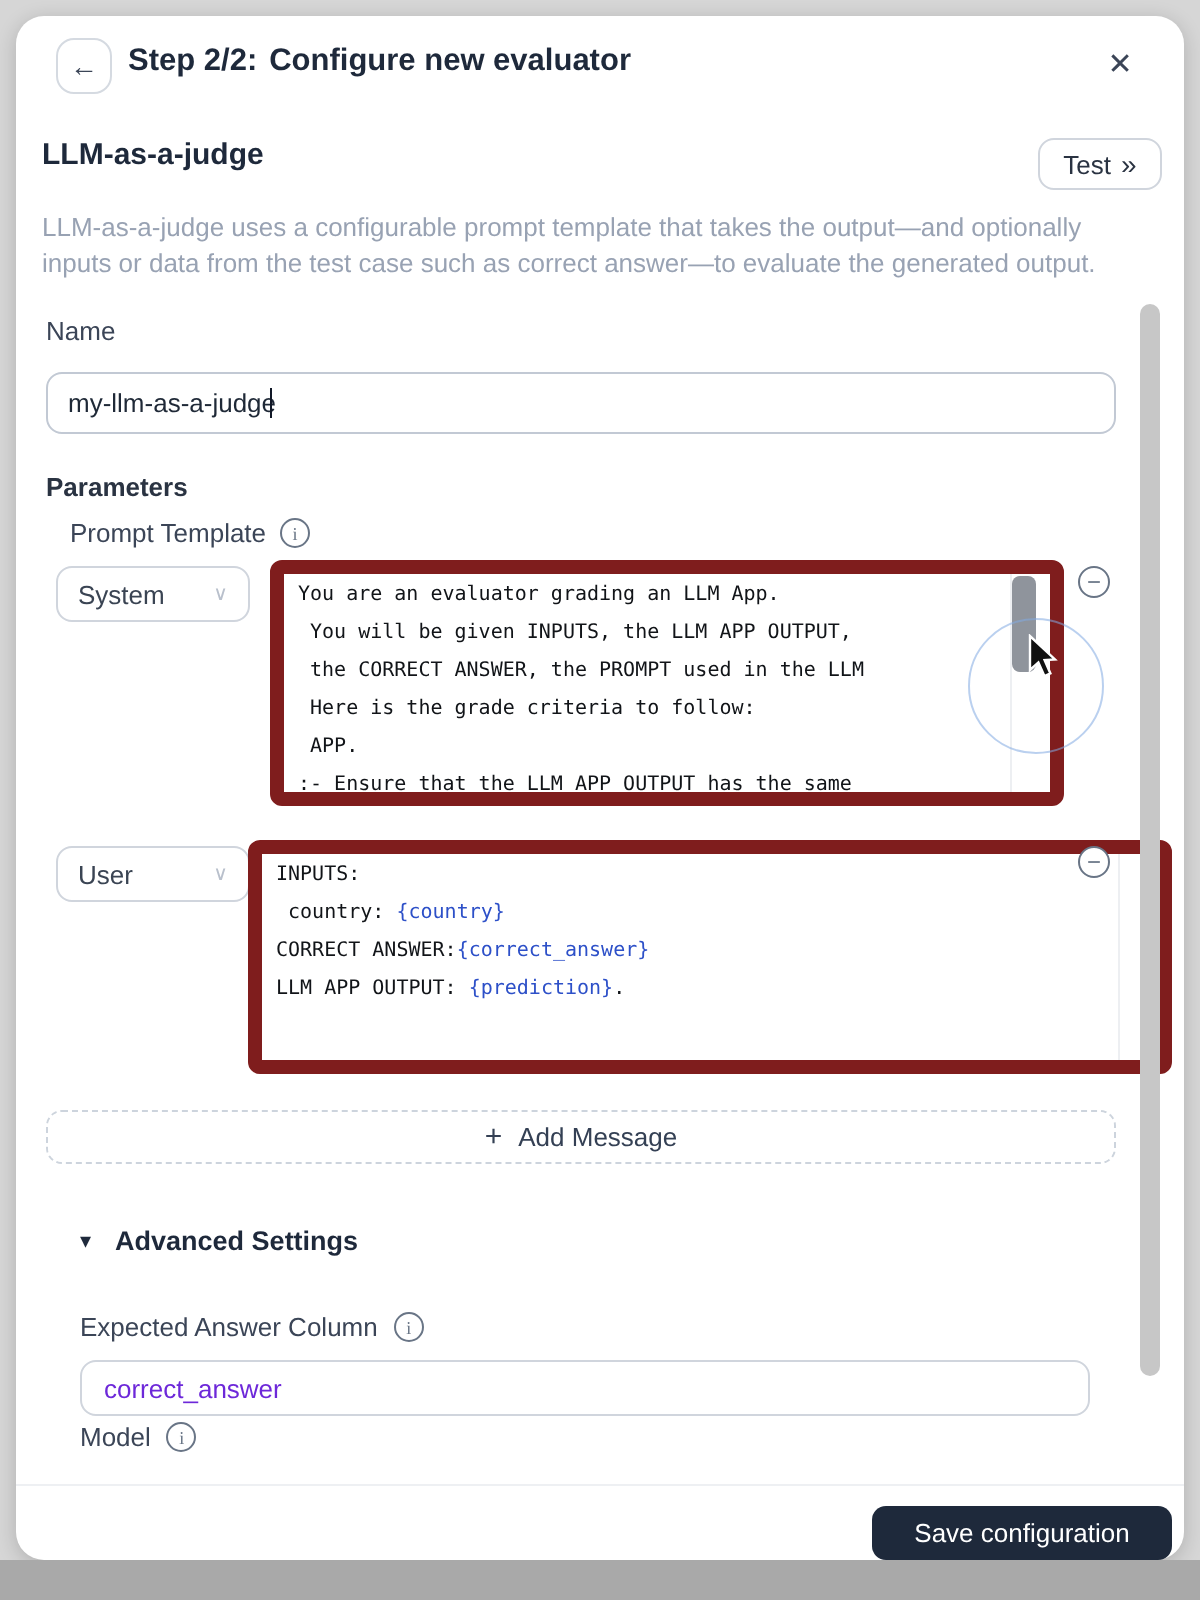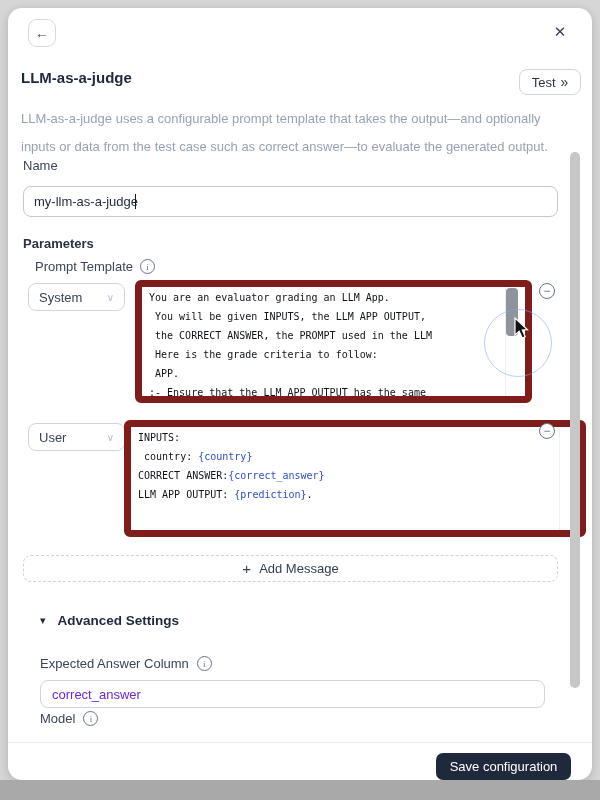--- a/index.html
+++ b/index.html
@@ -23,21 +23,21 @@
   .dlg-title{left:56px;top:14px;font-size:15.5px;font-weight:700;color:#1e293b;white-space:pre;}
   .dlg-title .gap{display:inline-block;width:6px;}
   .close-btn{left:541px;top:13px;width:22px;height:22px;display:flex;align-items:center;justify-content:center;
     font-size:15px;color:#3b4557;cursor:pointer;}
 
   
   .eval-heading{left:13px;top:61px;font-size:15px;font-weight:700;color:#1e293b;}
   .test-btn{left:511px;top:61px;width:60px;height:24px;border:1px solid #d0d5dd;border-radius:8px;background:#fff;
     display:flex;align-items:center;justify-content:center;gap:5px;font-size:13px;color:#2a3342;cursor:pointer;}
   .test-btn .chev{font-size:14px;line-height:1;color:#2a3342;}
-  .eval-desc{left:13px;top:97px;width:548px;font-size:13px;line-height:28px;color:#98a2b3;}
+  .eval-desc{left:13px;top:97px;width:548px;font-size:13px;line-height:18px;color:#98a2b3;}
 
   
   .field-label{font-size:13px;color:#3b4557;}
   .name-label{left:15px;top:150px;}
   .name-input{left:15px;top:178px;width:535px;height:31px;border:1px solid #c2c9d4;border-radius:8px;background:#fff;
     font-size:13px;color:#1f2937;padding:0 10px;box-sizing:border-box;font-family:"Liberation Sans",sans-serif;outline:none;}
   .text-caret{left:127px;top:186px;width:1px;height:15px;background:#111827;}
   .params-label{left:15px;top:228px;font-weight:700;color:#2a3342;}
   .prompt-label-row{left:15px;top:251px;display:flex;align-items:center;gap:7px;margin-left:12px;}
 
@@ -74,38 +74,39 @@
   .adv-caret{font-size:11px;color:#1e293b;}
   .adv-label{font-size:13.5px;font-weight:600;color:#1e293b;}
   .expected-label-row{left:32px;top:648px;display:flex;align-items:center;gap:8px;}
   .expected-input{left:32px;top:672px;width:505px;height:28px;border:1px solid #d0d5dd;border-radius:8px;background:#fff;
     font-size:13px;color:#6d28d9;padding:0 11px;box-sizing:border-box;font-family:"Liberation Sans",sans-serif;outline:none;}
   .model-label-row{left:32px;top:703px;display:flex;align-items:flex-start;gap:8px;}
 
   
   .footer-divider{left:0;top:734px;width:584px;height:1px;background:#eef0f3;}
   .reset-btn{left:366px;top:792px;height:26px;display:flex;align-items:center;font-size:17px;color:#344054;cursor:pointer;padding:0 6px;}
-  .save-btn{left:428px;top:745px;width:135px;height:27px;background:#1e293b;border:none;border-radius:7px;
+  .save-btn{left:428px;top:745px;width:150px;height:27px;background:#1e293b;border:none;border-radius:7px;
     color:#ffffff;font-size:13px;font-family:"Liberation Sans",sans-serif;cursor:pointer;}
 
   
   .modal-scroll-thumb{left:562px;top:144px;width:10px;height:536px;background:#c7c7c7;border-radius:6px;}
 
   
   .click-ring{left:476px;top:301px;width:66px;height:66px;border:1.5px solid rgba(130,170,225,.55);border-radius:50%;pointer-events:none;}
   .mouse-cursor{left:505px;top:309px;pointer-events:none;}
 </style>
 </head>
 <body>
 
 <div class="modal">
 
   <div class="abs back-btn">
     <span>←</span>
   </div>
+  <div class="abs dlg-title"><span>Step 2/2:</span><span class="gap"></span><span>Configure new evaluator</span></div>
   <div class="abs close-btn">
     <span>✕</span>
   </div>
 
   <div class="abs eval-heading">LLM-as-a-judge</div>
   <div class="abs test-btn">
     <span>Test</span>
     <span class="chev">»</span>
   </div>
   <div class="abs eval-desc">LLM-as-a-judge uses a configurable prompt template that takes the output—and optionally inputs or data from the test case such as correct answer—to evaluate the generated output.</div>

